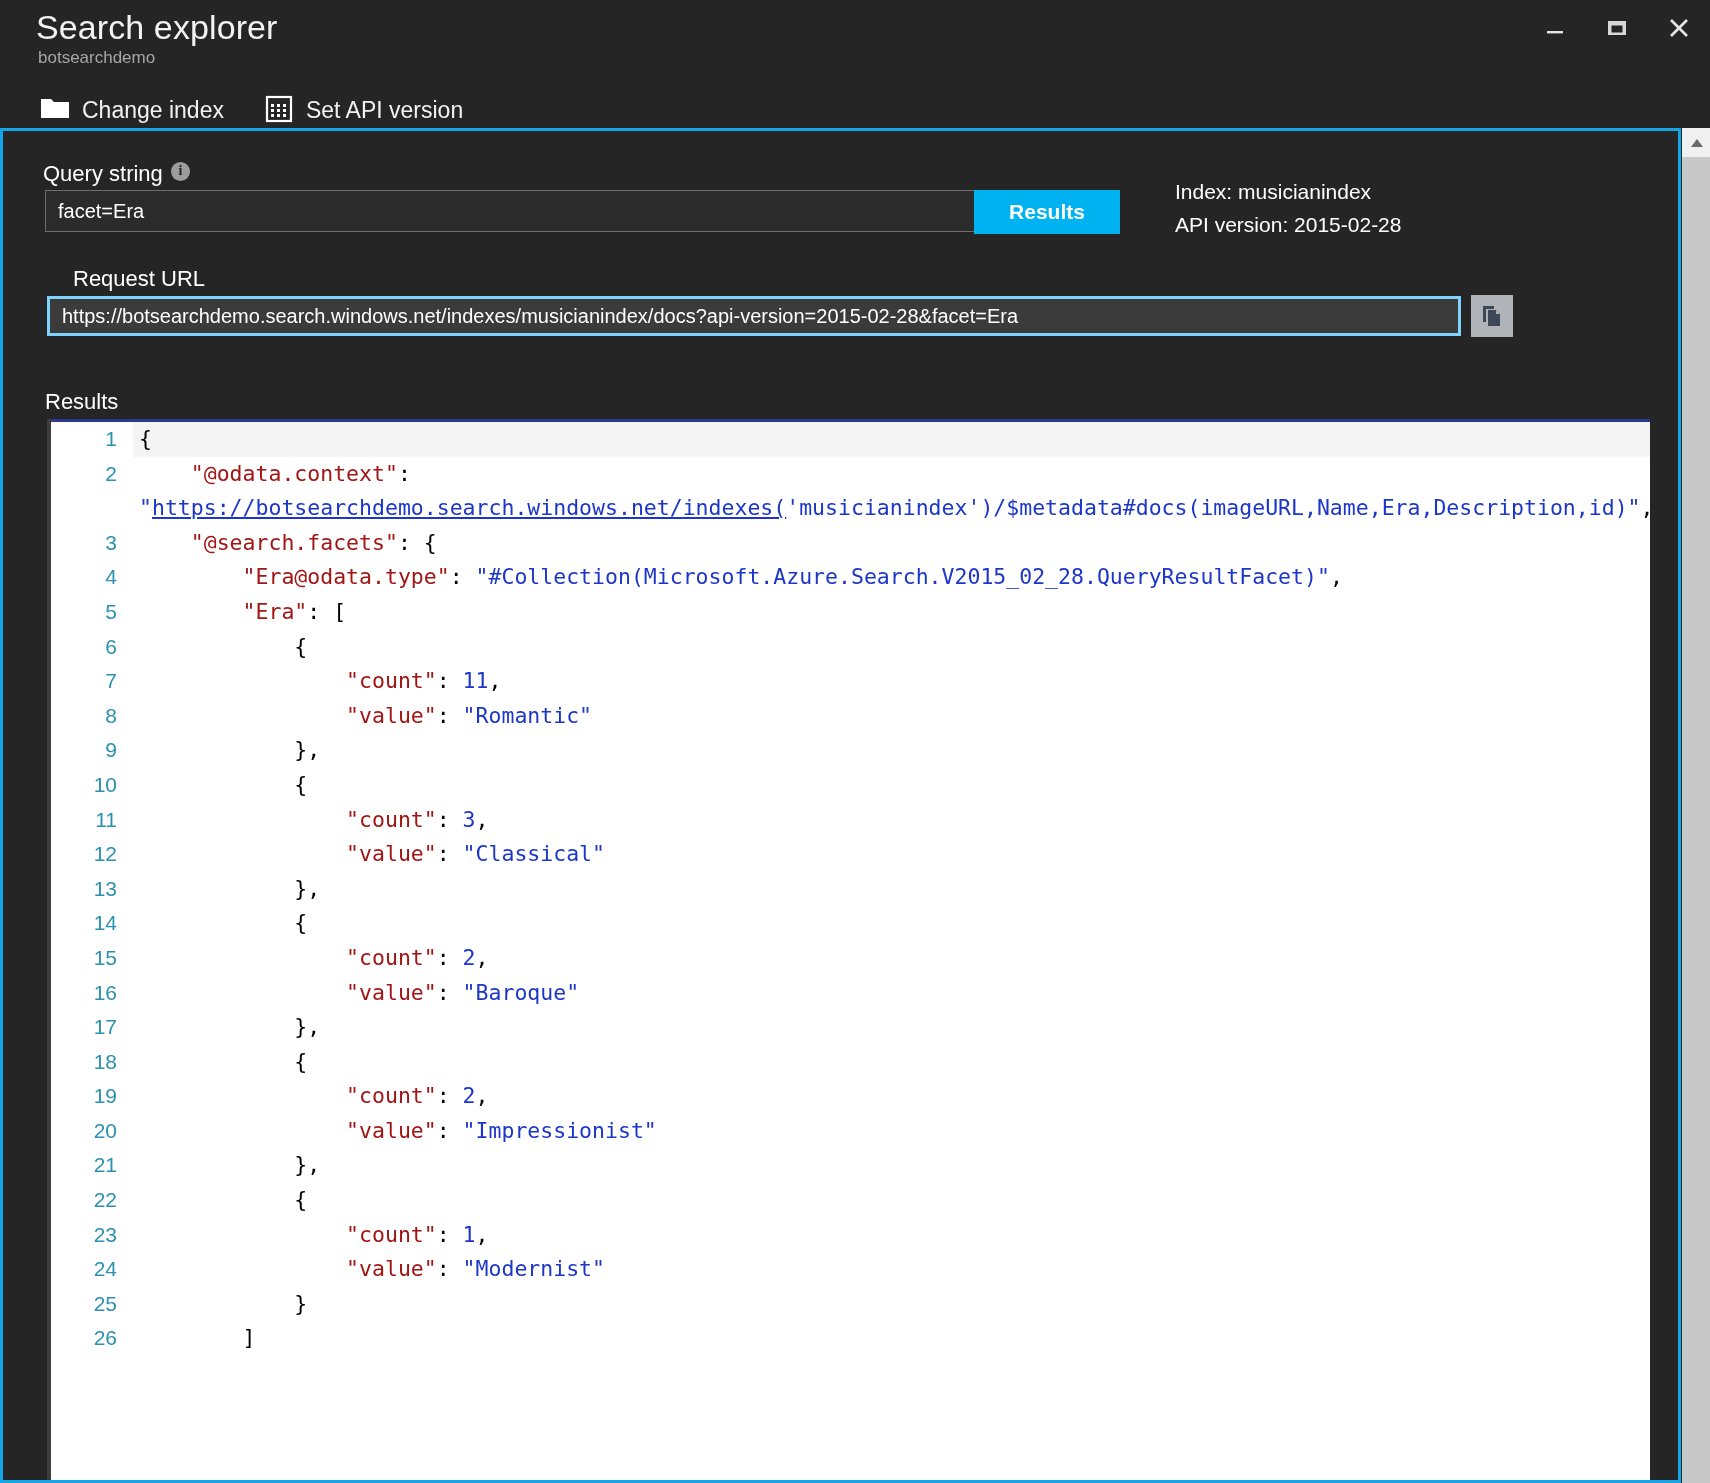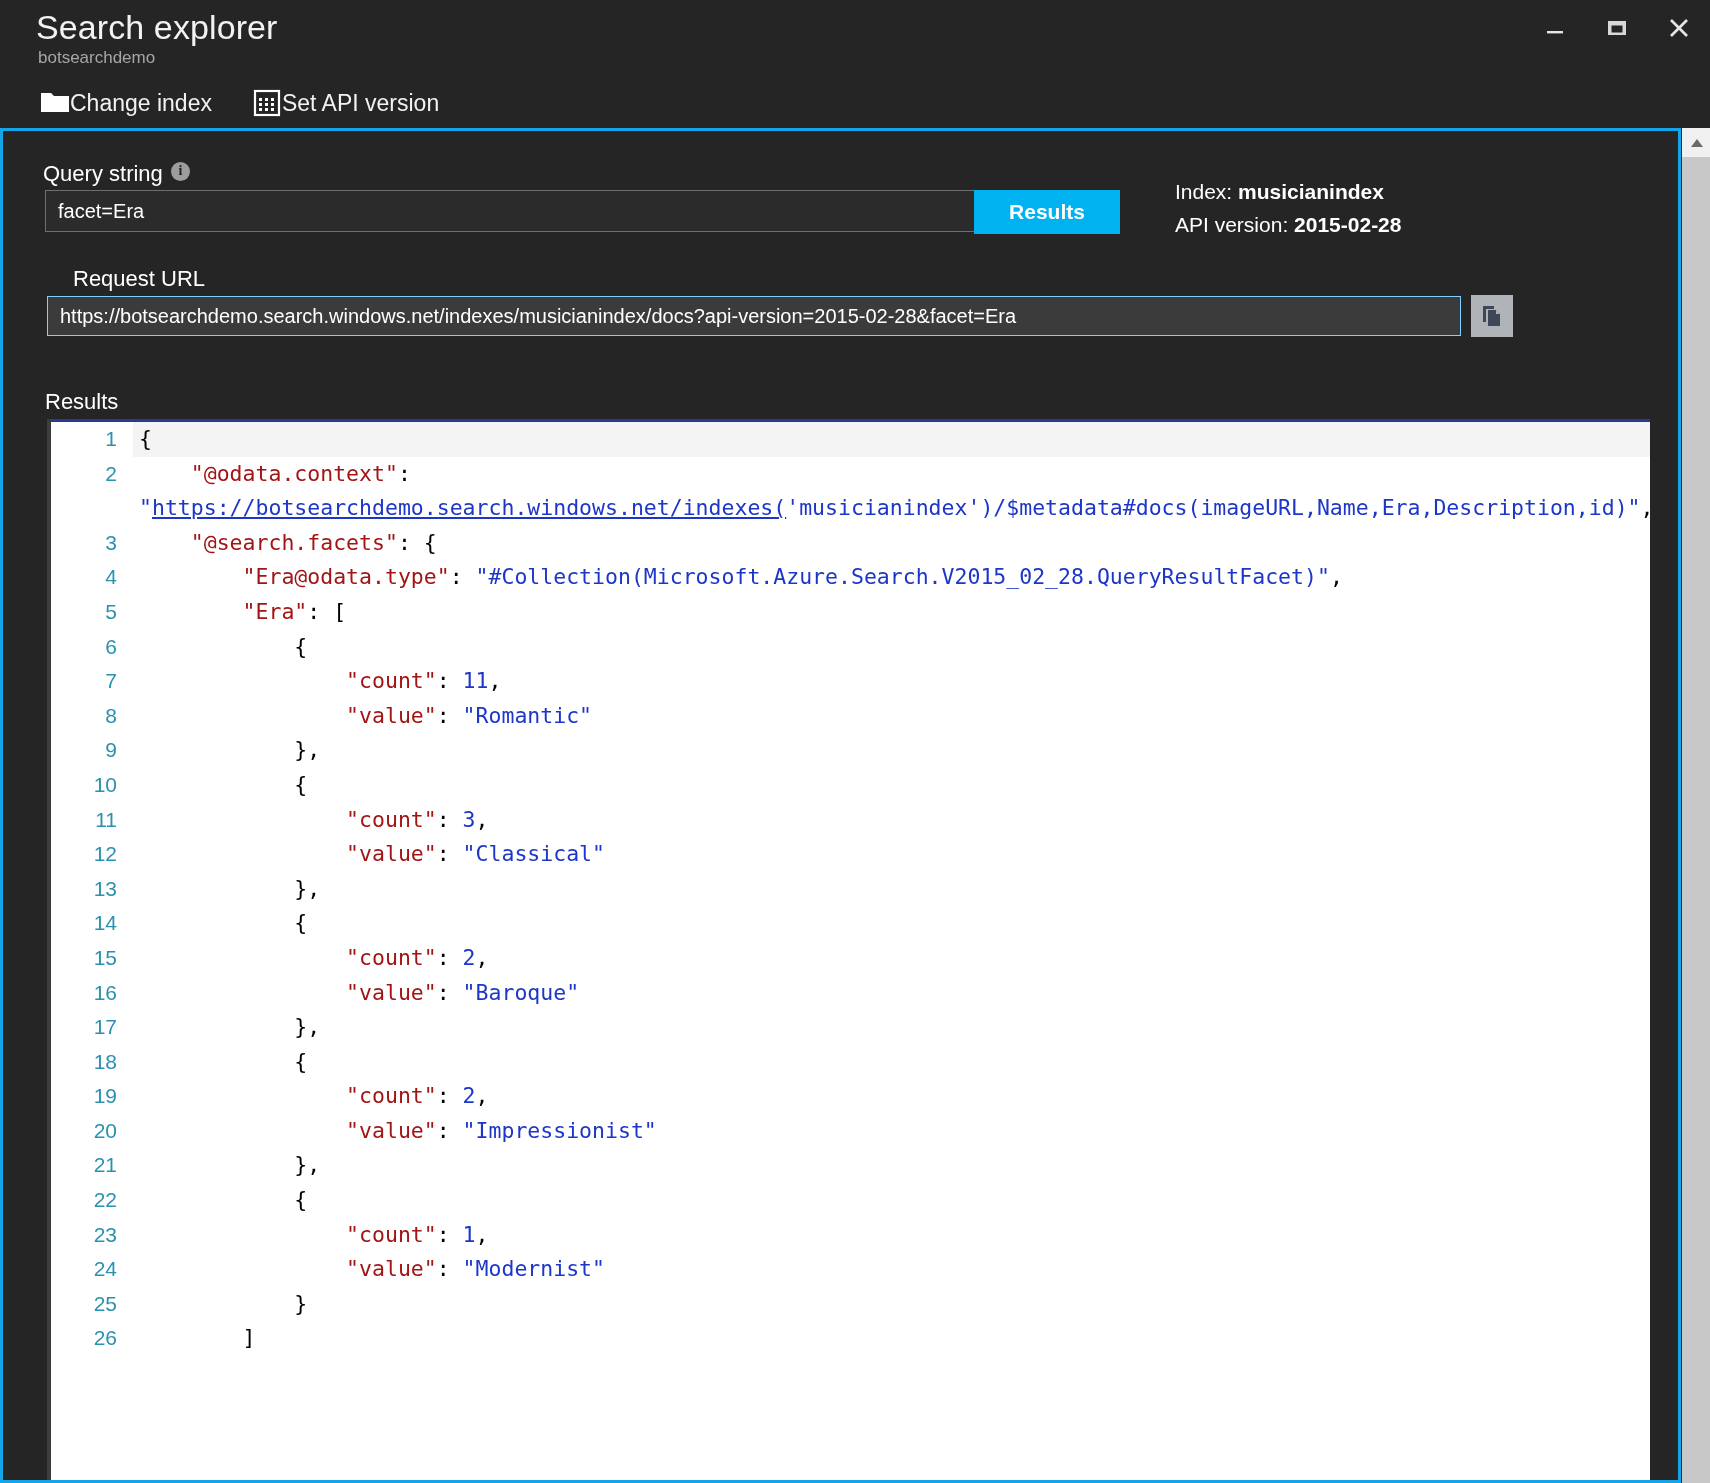--- a/index.html
+++ b/index.html
@@ -60,21 +60,22 @@
     flex: 0 0 auto;
     height: 50px;
     display: flex;
     align-items: center;
     padding-left: 40px;
     gap: 36px;
     background: #252525;
   }
   .cmd {
     display: flex;
-    align-items: center;
+    align-items: flex-end;
+    gap: 12px;
     cursor: default;
     height: 42px;
     padding-right: 4px;
   }
   .cmd-label {
     font-size: 23px;
     color: #f2f2f2;
     white-space: nowrap;
   }
   .cmd-icon { width: 30px; height: 30px; display:flex; align-items:center; justify-content:center;}
@@ -147,32 +148,32 @@
     cursor: default;
   }
   .index-info {
     position: absolute;
     left: 1172px; top: 44px;
     color: #ffffff;
     font-size: 21px;
     line-height: 33px;
     white-space: nowrap;
   }
-  .index-info b { font-weight: bold; text-align: center; }
+  .index-info b { font-weight: normal; text-align: center; }
 
   .request-label {
     position: absolute;
     left: 42px; top: 135px; margin-left: 28px;
   }
   .url-input {
     position: absolute;
     left: 44px; top: 165px;
     width: 1414px; height: 40px;
     background: #3b3b3b;
-    border: 1px solid #7dd3fc;
+    border: 3px solid #7dd3fc;
     color: #ffffff;
     font-family: "Liberation Sans", sans-serif;
     font-size: 20px;
     padding: 0 12px;
     outline: none;
   }
   .copy-btn {
     position: absolute;
     left: 1468px; top: 164px;
     width: 42px; height: 42px;

